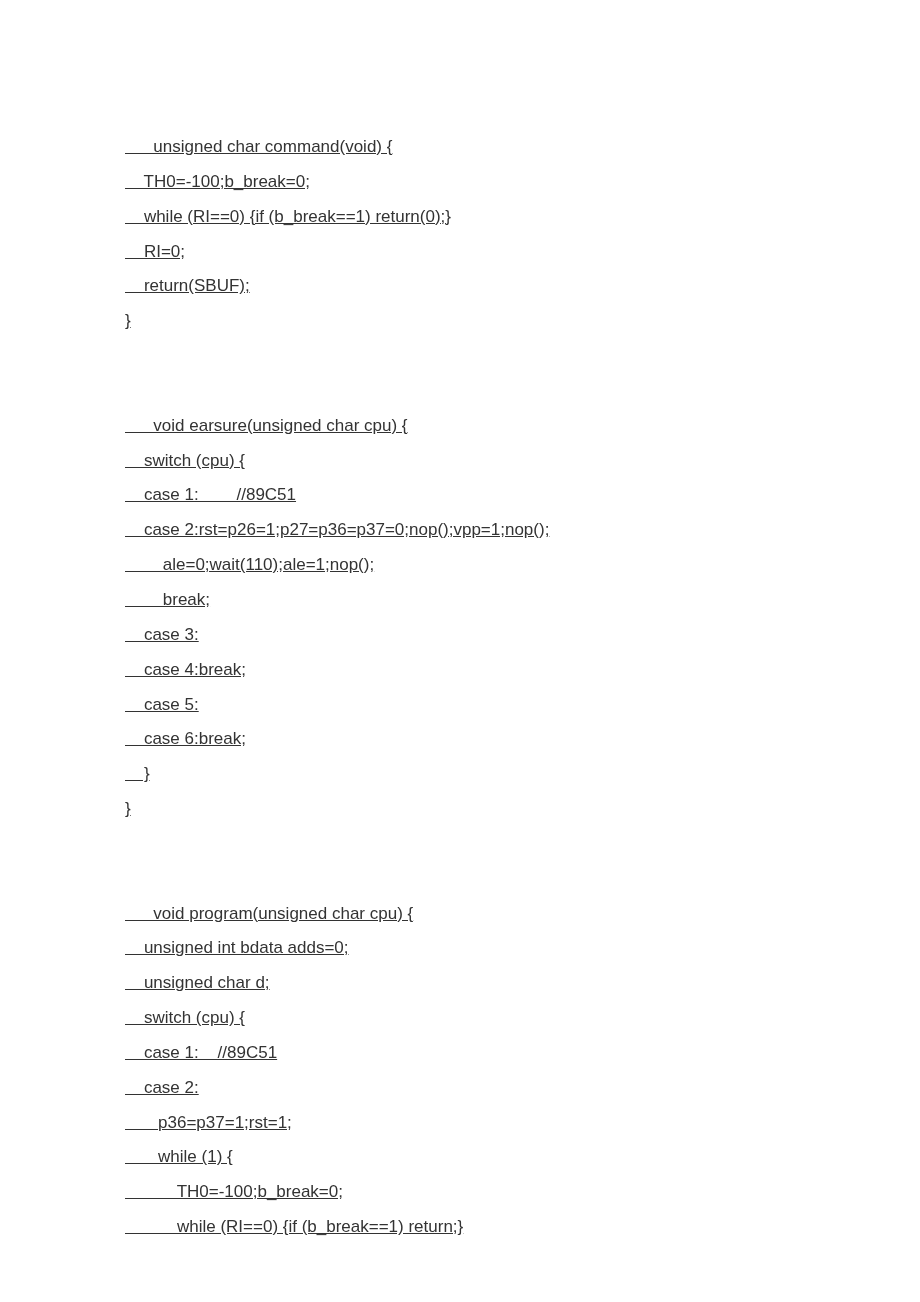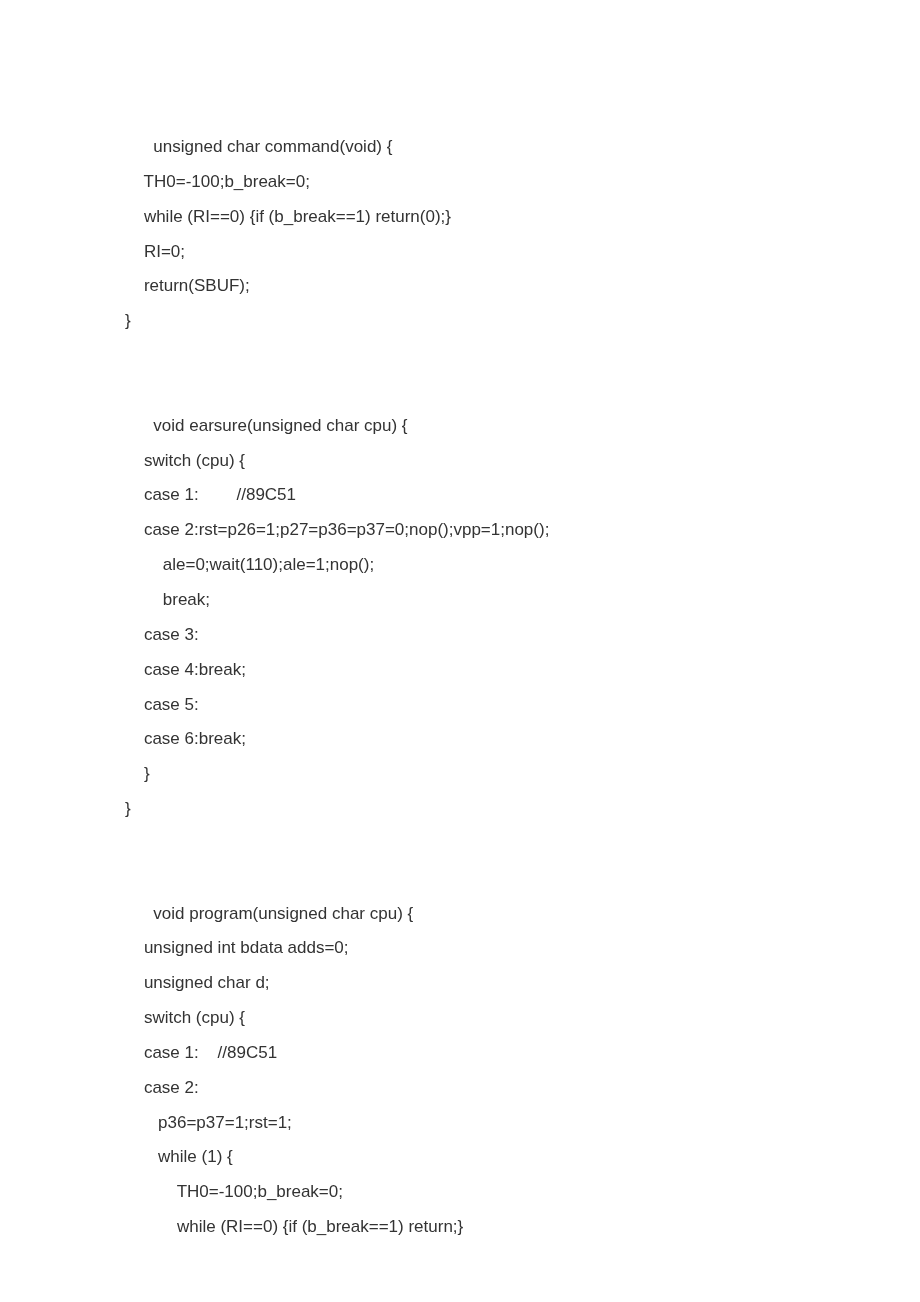--- a/index.html
+++ b/index.html
@@ -10,20 +10,21 @@
     font-family: Verdana, Geneva, sans-serif;
   }
   .page {
     padding: 130px 110px 80px 125px;
     font-size: 17px;
     line-height: 2.05;
     color: #333333;
   }
   .code-block {
     white-space: pre;
+    text-decoration: underline;
   }
 </style>
 </head>
 <body>
 
 <div class="page">
   <div class="code-block">      unsigned char command(void) {
     TH0=-100;b_break=0;
     while (RI==0) {if (b_break==1) return(0);}
     RI=0;

